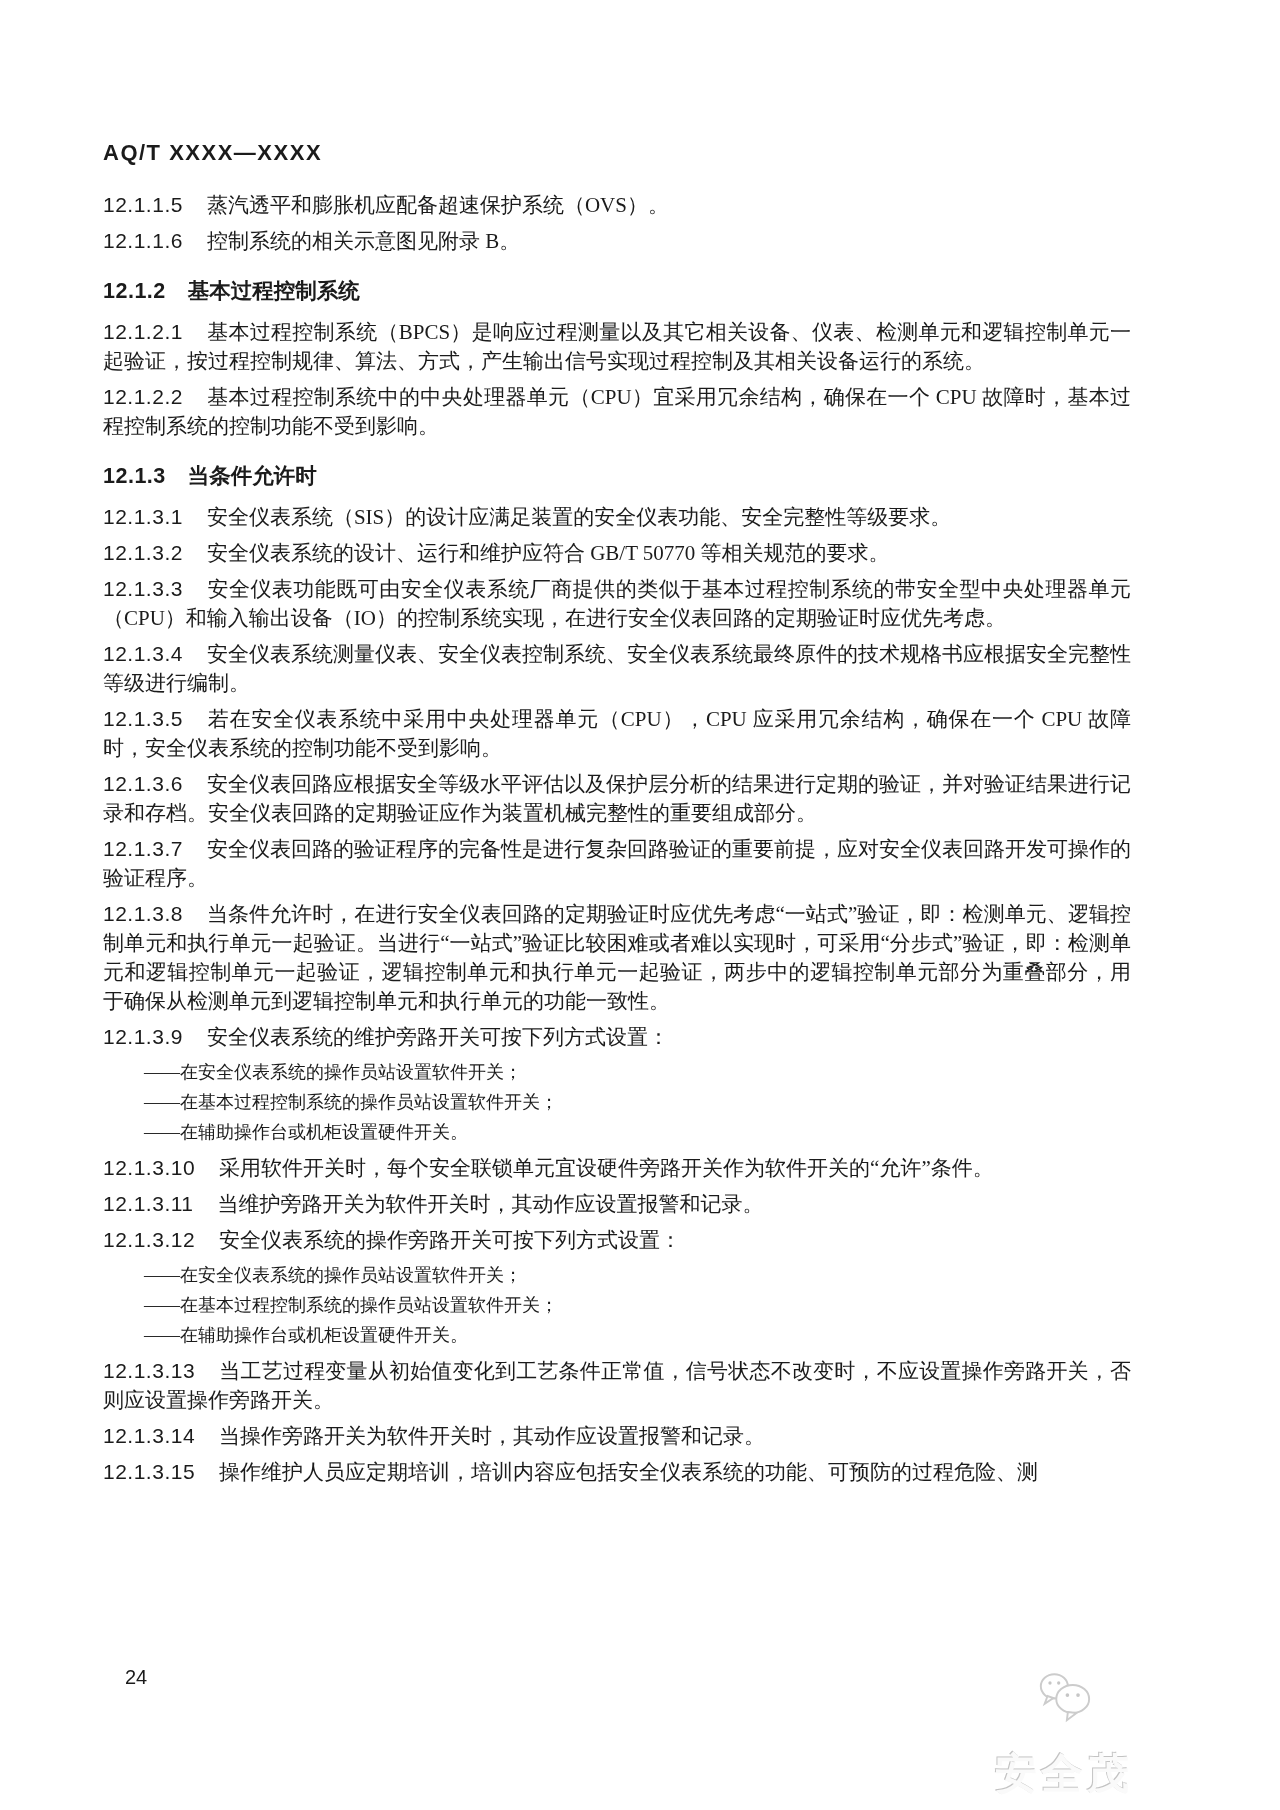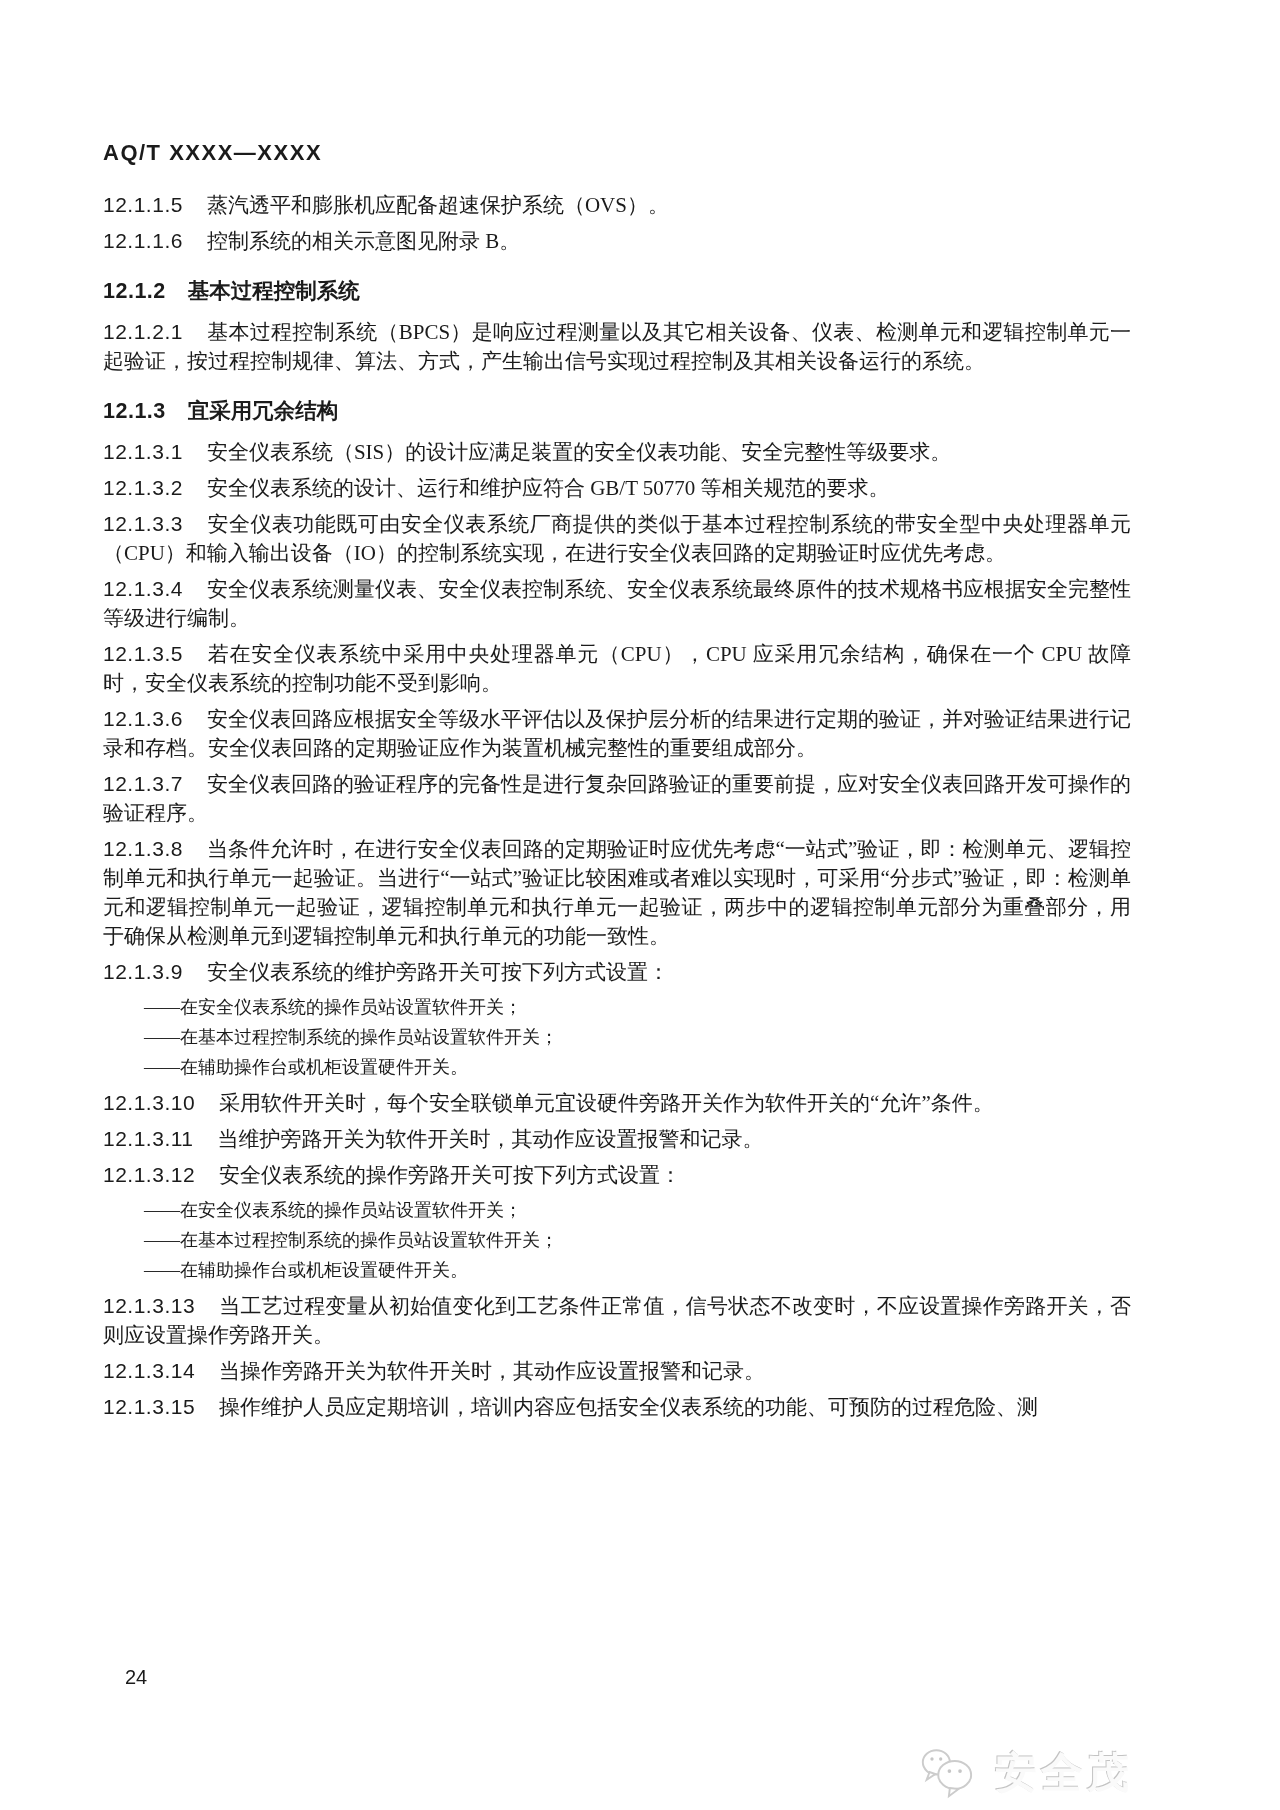--- a/index.html
+++ b/index.html
@@ -58,20 +58,21 @@
     font-size: 20px;
     font-family: Liberation Sans, sans-serif;
   }
   .watermark {
     position: absolute;
     right: 8px;
     bottom: 8px;
     display: flex;
     align-items: center;
     gap: 20px;
+    flex-direction: column;
   }
   .watermark-text {
     font-family: "Liberation Sans", "DejaVu Sans", sans-serif;
     font-weight: bold;
     font-size: 42px;
     letter-spacing: 4px;
     color: #fafafa;
     text-shadow: -1px -1px 0 #c3c3c3, 1px 1px 0 #ffffff;
     user-select: none;
   }
@@ -86,22 +87,23 @@
     <p class="doc-header">AQ/T XXXX—XXXX</p>
 
     <p class="clause"><span class="num">12.1.1.5</span><span class="txt">蒸汽透平和膨胀机应配备超速保护系统（OVS）。</span></p>
 
     <p class="clause"><span class="num">12.1.1.6</span><span class="txt">控制系统的相关示意图见附录 B。</span></p>
 
     <p class="section-heading"><span class="num">12.1.2</span><span class="txt">基本过程控制系统</span></p>
 
     <p class="clause"><span class="num">12.1.2.1</span><span class="txt">基本过程控制系统（BPCS）是响应过程测量以及其它相关设备、仪表、检测单元和逻辑控制单元一起验证，按过程控制规律、算法、方式，产生输出信号实现过程控制及其相关设备运行的系统。</span></p>
 
+    <p class="clause"><span class="num">12.1.2.2</span><span class="txt">基本过程控制系统中的中央处理器单元（CPU）宜采用冗余结构，确保在一个 CPU 故障时，基本过程控制系统的控制功能不受到影响。</span></p>
 
-    <p class="section-heading"><span class="num">12.1.3</span><span class="txt">宜采用冗余结构</span></p>
+    <p class="section-heading"><span class="num">12.1.3</span><span class="txt">当条件允许时</span></p>
 
     <p class="clause"><span class="num">12.1.3.1</span><span class="txt">安全仪表系统（SIS）的设计应满足装置的安全仪表功能、安全完整性等级要求。</span></p>
 
     <p class="clause"><span class="num">12.1.3.2</span><span class="txt">安全仪表系统的设计、运行和维护应符合 GB/T 50770 等相关规范的要求。</span></p>
 
     <p class="clause"><span class="num">12.1.3.3</span><span class="txt">安全仪表功能既可由安全仪表系统厂商提供的类似于基本过程控制系统的带安全型中央处理器单元（CPU）和输入输出设备（IO）的控制系统实现，在进行安全仪表回路的定期验证时应优先考虑。</span></p>
 
     <p class="clause"><span class="num">12.1.3.4</span><span class="txt">安全仪表系统测量仪表、安全仪表控制系统、安全仪表系统最终原件的技术规格书应根据安全完整性等级进行编制。</span></p>
 
     <p class="clause"><span class="num">12.1.3.5</span><span class="txt">若在安全仪表系统中采用中央处理器单元（CPU），CPU 应采用冗余结构，确保在一个 CPU 故障时，安全仪表系统的控制功能不受到影响。</span></p>

